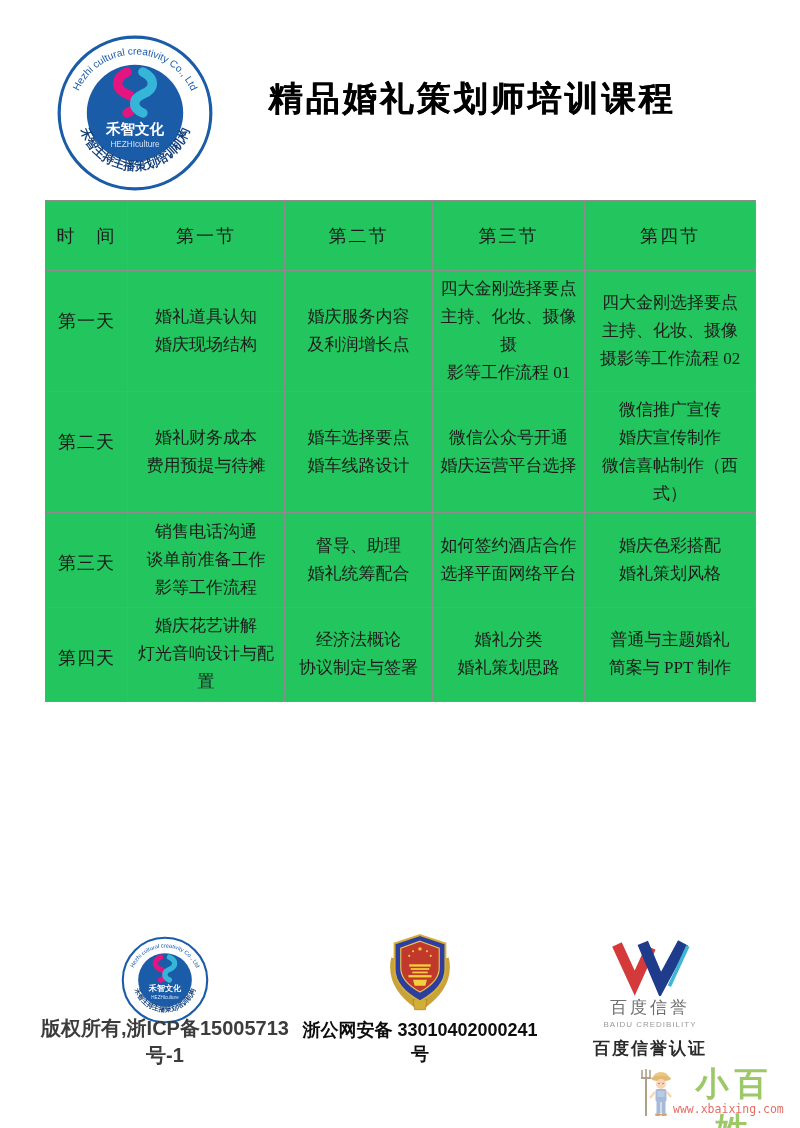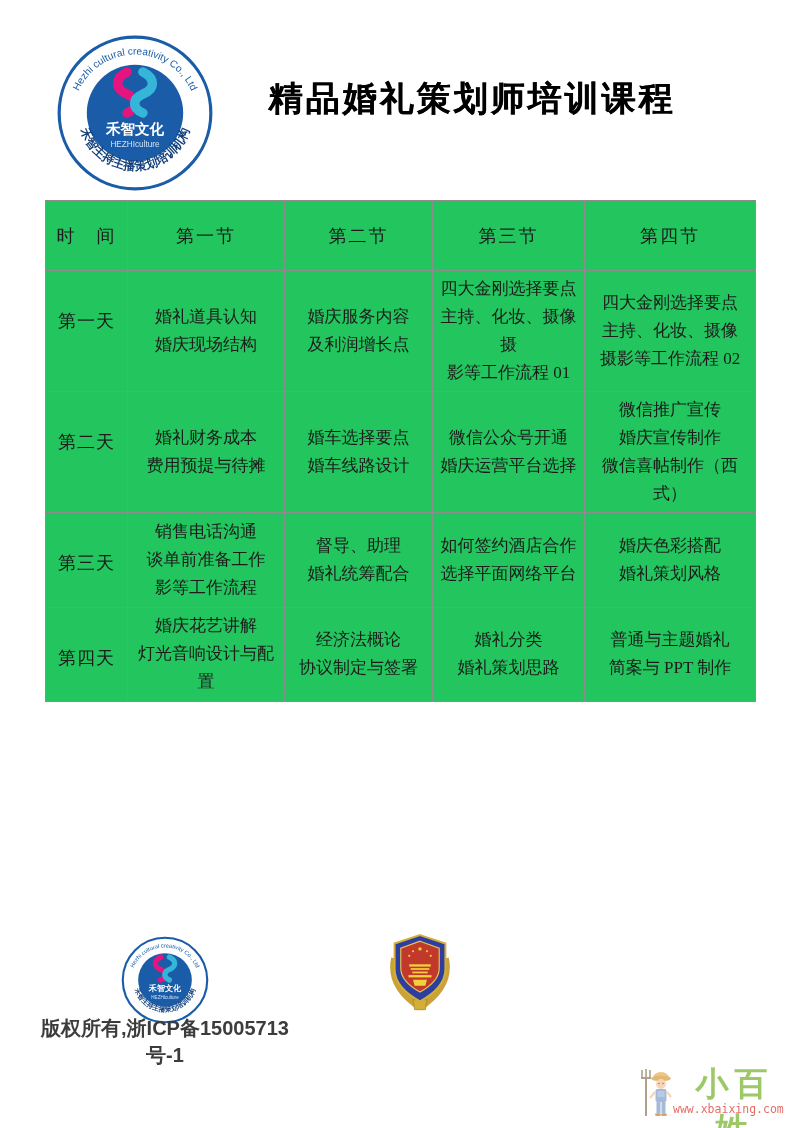--- a/index.html
+++ b/index.html
@@ -163,21 +163,32 @@
     <circle cx="36" cy="25" r="1.4" fill="#f4d03f"></circle>
     <circle cx="54" cy="25" r="1.4" fill="#f4d03f"></circle>
     <circle cx="31" cy="31" r="1.4" fill="#f4d03f"></circle>
     <circle cx="59" cy="31" r="1.4" fill="#f4d03f"></circle>
     <rect x="31" y="42" width="28" height="3" fill="#f4d03f"></rect>
     <rect x="33" y="47" width="24" height="2.2" fill="#f4d03f"></rect>
     <rect x="35" y="51.5" width="20" height="2.2" fill="#f4d03f"></rect>
     <rect x="30" y="56" width="30" height="3" fill="#f4d03f"></rect>
     <path d="M36,62 L54,62 L52,70 L38,70 Z" fill="#f4d03f"></path>
   </svg>
-
+  <div class="police-record">浙公网安备 33010402000241号</div>
+
+  <div class="baidu-block">
+    <svg class="baidu-v" viewBox="0 0 110 72">
+      <path d="M14,8 L36,56 L56,12" stroke="#d43a3a" stroke-width="13" fill="none"></path>
+      <path d="M46,6 L68,58 L96,6" stroke="#1f3b8c" stroke-width="14" fill="none"></path>
+      <path d="M102,10 L79,60" stroke="#3fb6d3" stroke-width="4.5" fill="none"></path>
+    </svg>
+    <div class="baidu-name">百度信誉</div>
+    <div class="baidu-name-en">BAIDU CREDIBILITY</div>
+    <div class="baidu-cert">百度信誉认证</div>
+  </div>
 
   <div class="watermark">
     <svg class="farmer-icon" viewBox="0 0 36 52" opacity="0.8">
       <line x1="7" y1="12" x2="7" y2="50" stroke="#9a8a6a" stroke-width="2"></line>
       <line x1="3" y1="4" x2="3" y2="12" stroke="#9a8a6a" stroke-width="1.6"></line>
       <line x1="7" y1="3" x2="7" y2="12" stroke="#9a8a6a" stroke-width="1.6"></line>
       <line x1="11" y1="4" x2="11" y2="12" stroke="#9a8a6a" stroke-width="1.6"></line>
       <line x1="2" y1="12" x2="12" y2="12" stroke="#9a8a6a" stroke-width="2"></line>
       <path d="M14,12 A8,6 0 0 1 30,12 Z" fill="#e8b864"></path>
       <ellipse cx="22" cy="12.5" rx="10" ry="2.8" fill="#dba84f"></ellipse>

